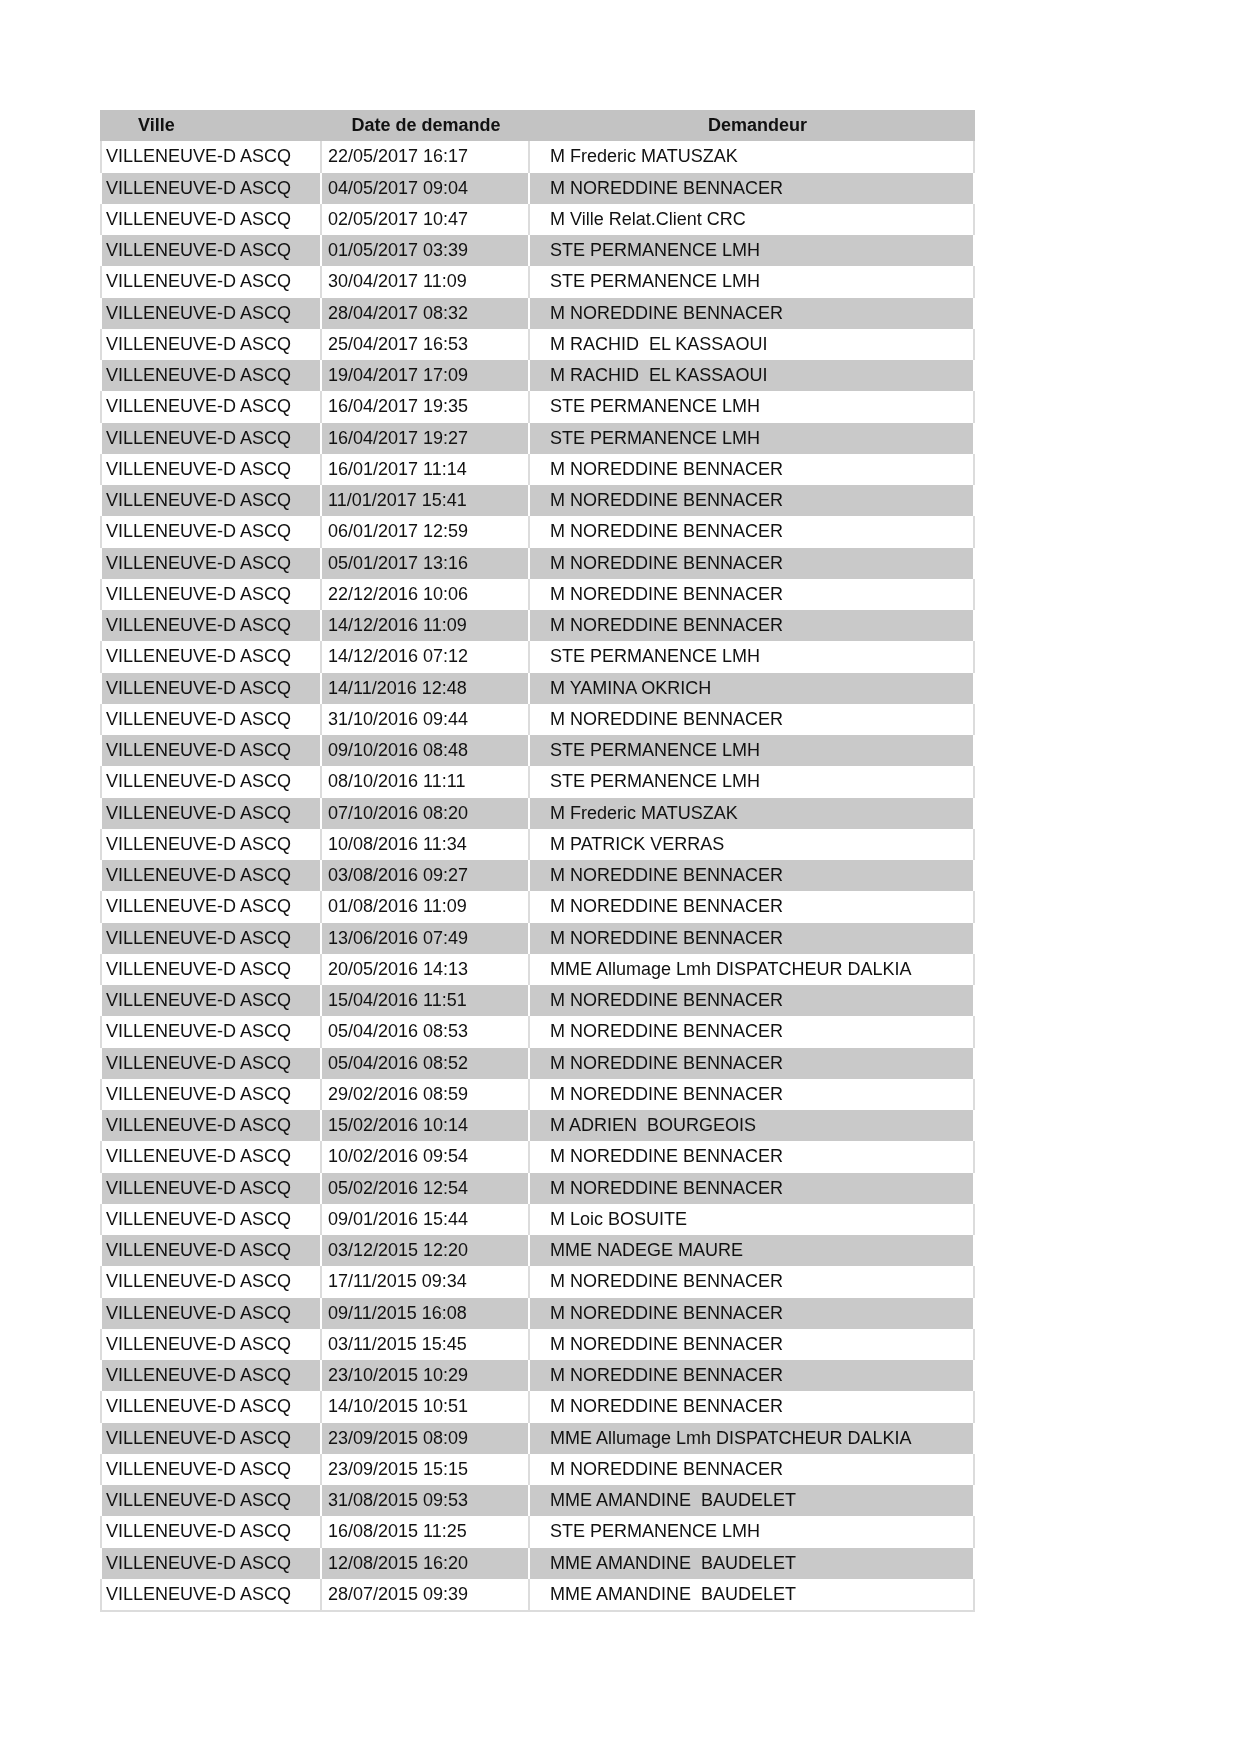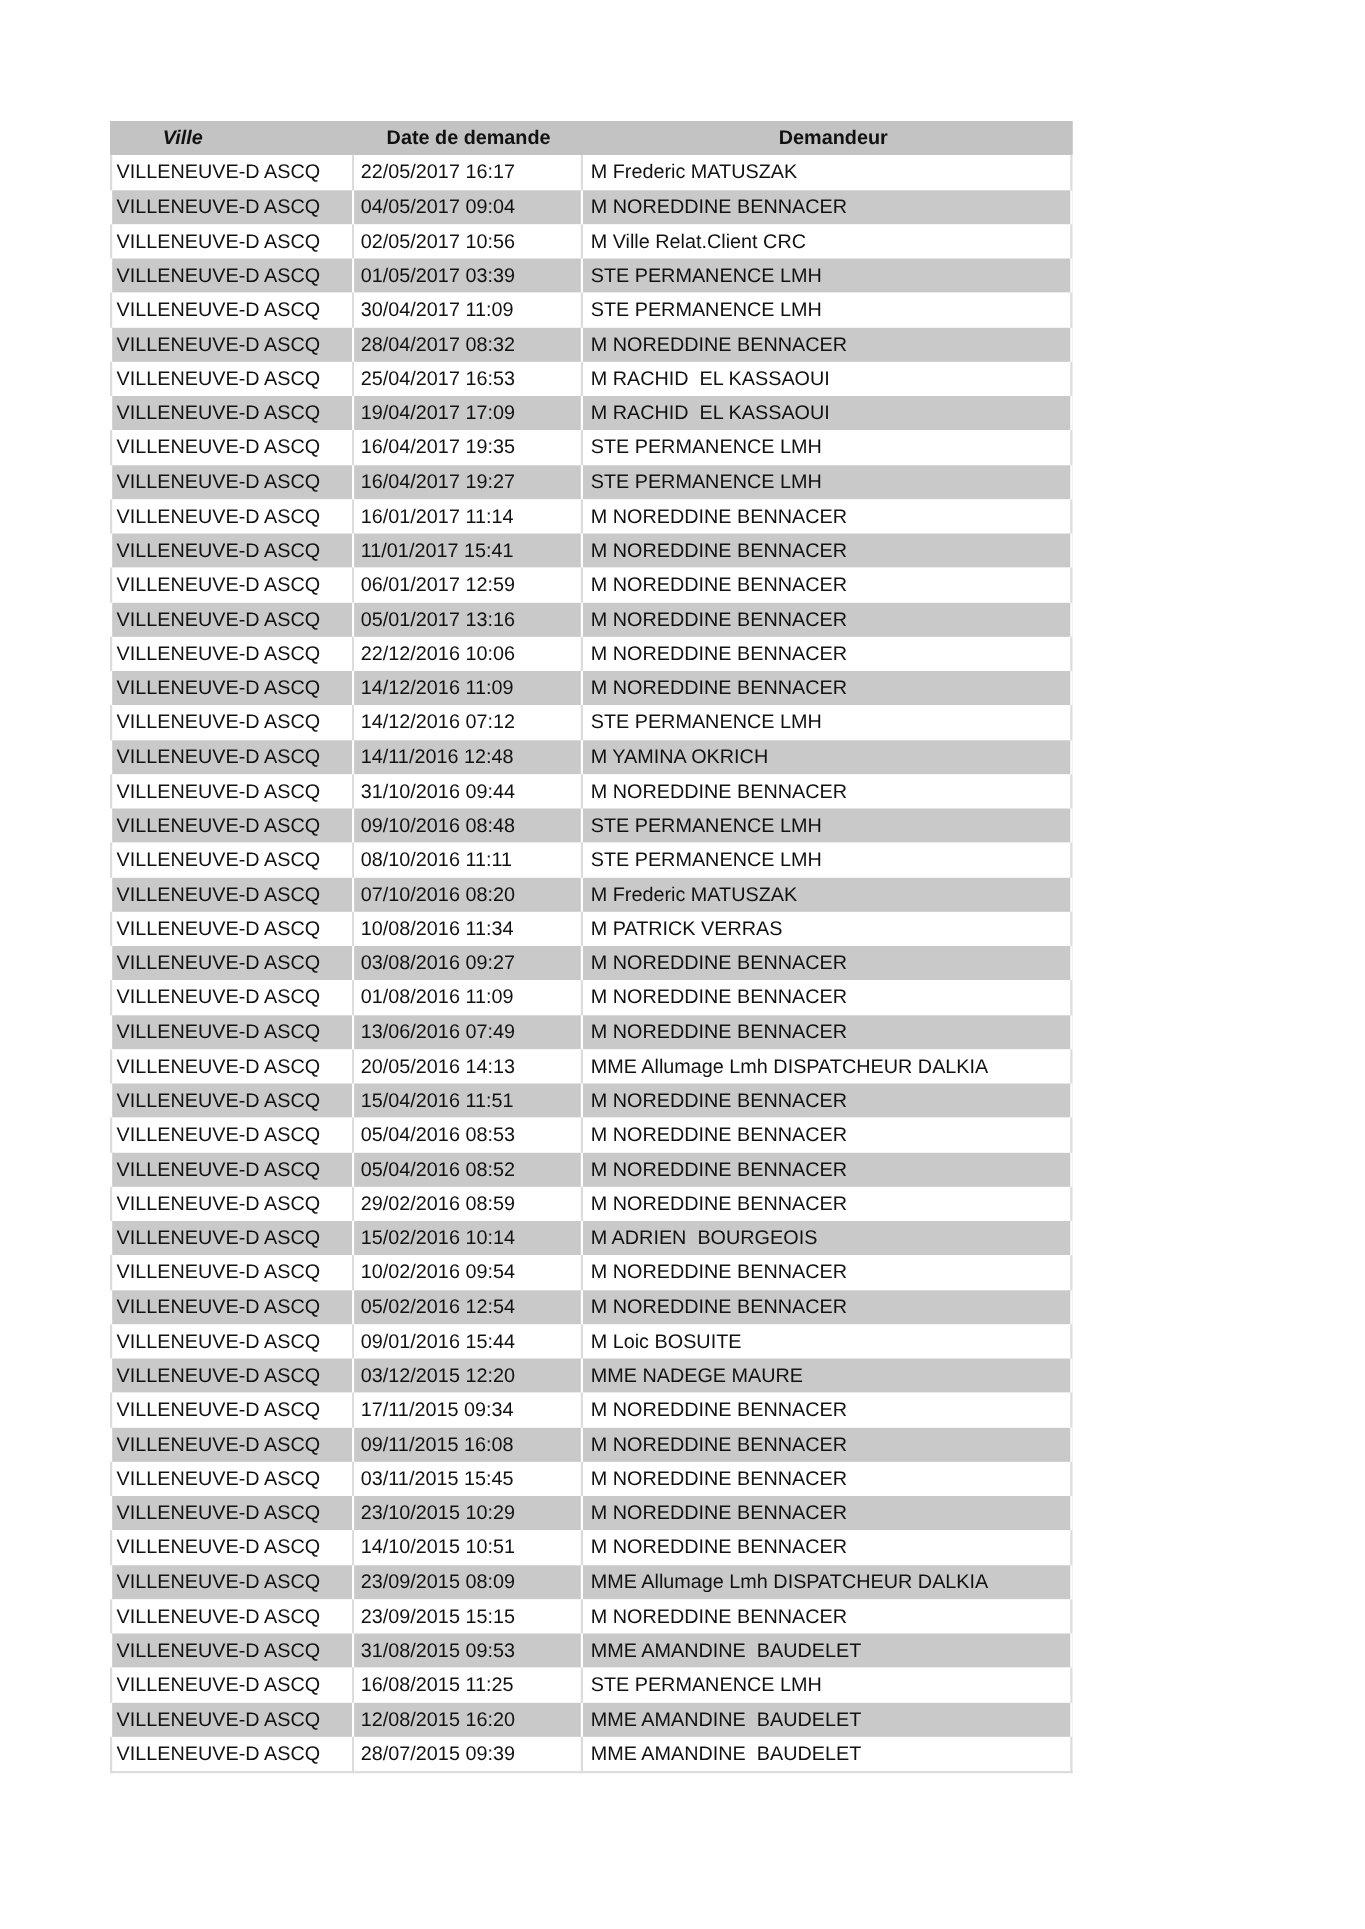--- a/index.html
+++ b/index.html
@@ -45,29 +45,29 @@
     overflow: hidden;
   }
 
   
   thead th {
     background: var(--header-bg);
     font-weight: bold;
     border-left: 2px solid var(--header-bg);
     border-right: 2px solid var(--header-bg);
   }
-  thead th.h-ville { text-align: left; padding-left: 46px; font-style: italic; }
+  thead th.h-ville { text-align: left; padding-left: 36px; }
   thead th.h-date  { text-align: center; margin-top: 16px; }
   thead th.h-dem   { text-align: center; padding-left: 10px; }
 
   
   tbody td { background: #ffffff; font-weight: normal; text-align: left; }
   tbody td.cell-ville { padding-left: 4px; }
   tbody td.cell-date  { padding-left: 6px; }
-  tbody td.cell-dem   { padding-left: 7px; }
+  tbody td.cell-dem   { padding-left: 20px; }
 
   
   tbody tr:nth-child(odd) td {
     background: #ffffff;
     border-right: 2px solid var(--grid-gray);
   }
   tbody tr:nth-child(odd) td:first-child { border-left: 2px solid var(--grid-gray); }
 
   
   tbody tr:nth-child(even) td {
@@ -101,21 +101,21 @@
           <td class="cell-date">22/05/2017 16:17</td>
           <td class="cell-dem">M Frederic MATUSZAK</td>
         </tr>
         <tr>
           <td class="cell-ville">VILLENEUVE-D ASCQ</td>
           <td class="cell-date">04/05/2017 09:04</td>
           <td class="cell-dem">M NOREDDINE BENNACER</td>
         </tr>
         <tr>
           <td class="cell-ville">VILLENEUVE-D ASCQ</td>
-          <td class="cell-date">02/05/2017 10:56</td>
+          <td class="cell-date">02/05/2017 10:47</td>
           <td class="cell-dem">M Ville Relat.Client CRC</td>
         </tr>
         <tr>
           <td class="cell-ville">VILLENEUVE-D ASCQ</td>
           <td class="cell-date">01/05/2017 03:39</td>
           <td class="cell-dem">STE PERMANENCE LMH</td>
         </tr>
         <tr>
           <td class="cell-ville">VILLENEUVE-D ASCQ</td>
           <td class="cell-date">30/04/2017 11:09</td>

